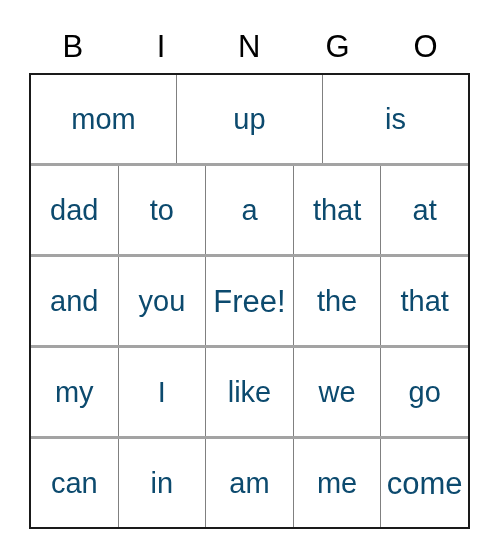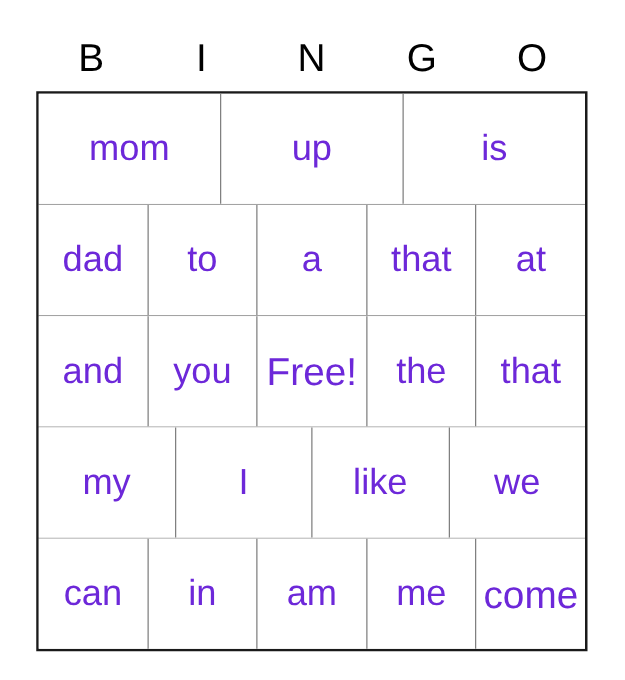--- a/index.html
+++ b/index.html
@@ -50,40 +50,40 @@
     border-bottom: 2px solid #1a1a1a;
     box-sizing: border-box;
     background: #ffffff;
   }
   .bingo-row {
     display: flex;
     width: 100%;
     height: 88px;
   }
   .bingo-row + .bingo-row {
-    border-top: 1px solid #a3a3a3;
+    border-top: 3px solid #a3a3a3;
   }
   .bingo-cell {
     flex: 1 1 0;
     min-width: 0;
     display: flex;
     align-items: center;
     justify-content: center;
     box-sizing: border-box;
     background: #ffffff;
     overflow: hidden;
   }
   .bingo-cell + .bingo-cell {
     border-left: 1px solid #808080;
   }
   .cell-text {
     font-size: 29px;
     line-height: 1;
     white-space: nowrap;
-    color: #6d28d9;
+    color: #0c4a6e;
     user-select: none;
   }
   
   .cell-text.fit-small {
     font-size: 31px;
   }
 </style>
 </head>
 <body>
 
@@ -153,20 +153,23 @@
         </div>
       <div class="bingo-cell">
           <span class="cell-text">I</span>
         </div>
       <div class="bingo-cell">
           <span class="cell-text">like</span>
         </div>
       <div class="bingo-cell">
           <span class="cell-text">we</span>
         </div>
+      <div class="bingo-cell">
+          <span class="cell-text">go</span>
+        </div>
     </div>
 
     <div class="bingo-row">
       <div class="bingo-cell">
           <span class="cell-text">can</span>
         </div>
       <div class="bingo-cell">
           <span class="cell-text">in</span>
         </div>
       <div class="bingo-cell">

